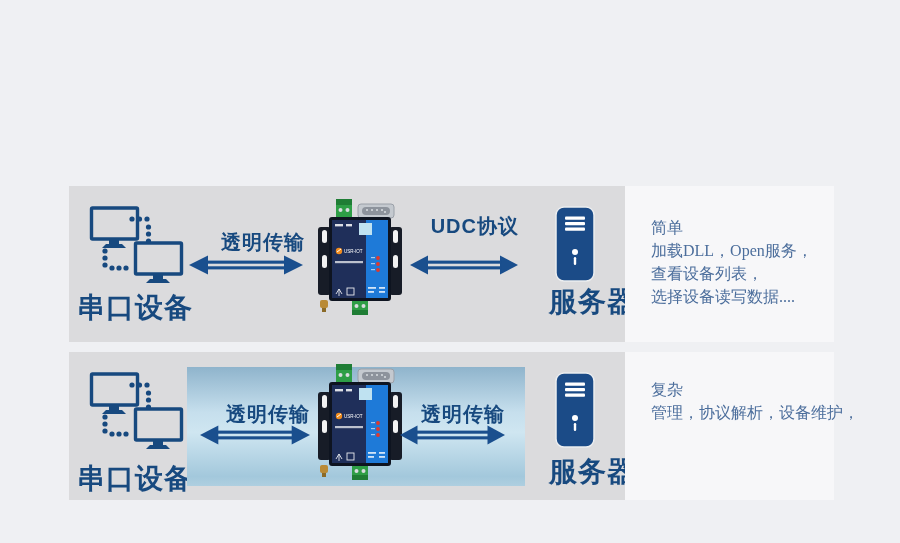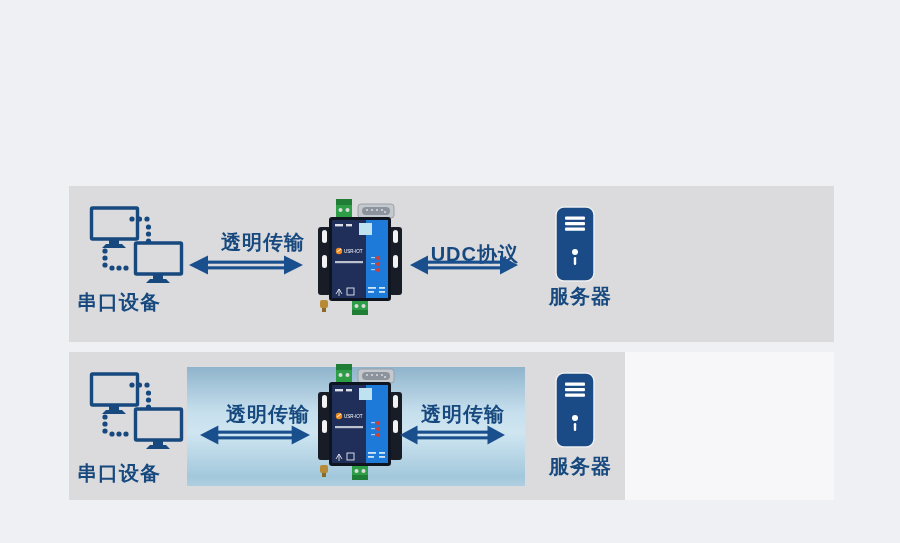--- a/index.html
+++ b/index.html
@@ -7,22 +7,22 @@
     position:relative; width:900px; height:543px; background:#eff0f3;
     font-family:"Liberation Sans","DejaVu Sans",sans-serif; overflow:hidden;
   }
   .panel { position:absolute; left:69px; width:765px; background:#dbdbdd; }
   #panel-simple  { top:186px; height:156px; }
   #panel-complex { top:352px; height:148px; }
 
   .abs { position:absolute; }
 
   .big-label {
-    position:absolute; color:#17497f; font-weight:bold; font-size:20px;
-    text-align:left; letter-spacing:1px; white-space:nowrap;
+    position:absolute; color:#17497f; font-weight:bold; font-size:28px;
+    text-align:right; letter-spacing:1px; white-space:nowrap;
   }
   .arrow-label {
     position:absolute; color:#17497f; font-weight:bold; font-size:20px;
     text-align:right; letter-spacing:1px; white-space:nowrap;
   }
 
   .desc {
     position:absolute; top:0; right:0; bottom:0; width:209px; background:#f7f7f9;
     box-sizing:border-box; padding:30px 4px 0 26px;
     font-family:"Liberation Serif","DejaVu Serif",serif;
@@ -38,21 +38,21 @@
 
   
   .pos-monitors      { left:19px;  top:18px; }
   .pos-serial-label  { left:8px;   top:103px; width:100px; }
   .pos-device        { left:247px; top:13px; z-index:2; }
   .pos-server        { left:486px; top:20px; }
   .pos-server-label  { left:480px; top:97px; width:80px; }
 
   #panel-simple .pos-a1-label { left:120px; top:43px; width:116px; }
   #panel-simple .pos-a1       { left:120px; top:68px; }
-  #panel-simple .pos-a2-label { left:340px; top:55px; width:110px; }
+  #panel-simple .pos-a2-label { left:340px; top:27px; width:110px; }
   #panel-simple .pos-a2       { left:341px; top:68px; }
 
   #panel-complex .pos-serial-label { top:108px; }
   #panel-complex .pos-server-label { top:101px; }
   #panel-complex .pos-device       { top:12px; }
   #panel-complex .pos-a1-label { left:131px; top:49px; width:110px; z-index:3; }
   #panel-complex .pos-a1       { left:131px; top:72px; z-index:3; }
   #panel-complex .pos-a2-label { left:331px; top:49px; width:105px; z-index:3; }
   #panel-complex .pos-a2       { left:331px; top:72px; z-index:3; }
 
@@ -202,20 +202,26 @@
     <div class="arrow-label pos-a2-label">UDC协议</div>
     <svg class="abs pos-a2" width="108" height="22">
       <use href="#sym-arrow" xlink:href="#sym-arrow"></use>
     </svg>
 
     <svg class="abs pos-server" width="40" height="76">
       <use href="#sym-server" xlink:href="#sym-server"></use>
     </svg>
     <div class="big-label pos-server-label">服务器</div>
 
+    <aside class="desc">
+      <div class="line">简单</div>
+      <div class="line">加载DLL，Open服务，</div>
+      <div class="line">查看设备列表，</div>
+      <div class="line">选择设备读写数据....</div>
+    </aside>
   </section>
 
   <section class="panel" id="panel-complex">
 
     <svg class="abs pos-monitors" width="98" height="82">
       <use href="#sym-monitors" xlink:href="#sym-monitors"></use>
     </svg>
     <div class="big-label pos-serial-label">串口设备</div>
 
     <div class="hl-box"></div>
@@ -233,16 +239,18 @@
     <svg class="abs pos-a2" width="105" height="22">
       <use href="#sym-arrow" xlink:href="#sym-arrow"></use>
     </svg>
 
     <svg class="abs pos-server" width="40" height="76">
       <use href="#sym-server" xlink:href="#sym-server"></use>
     </svg>
     <div class="big-label pos-server-label">服务器</div>
 
     <aside class="desc">
+      <div class="line">复杂</div>
+      <div class="line">管理，协议解析，设备维护，</div>
     </aside>
   </section>
 
 </div>
 
 </body></html>

